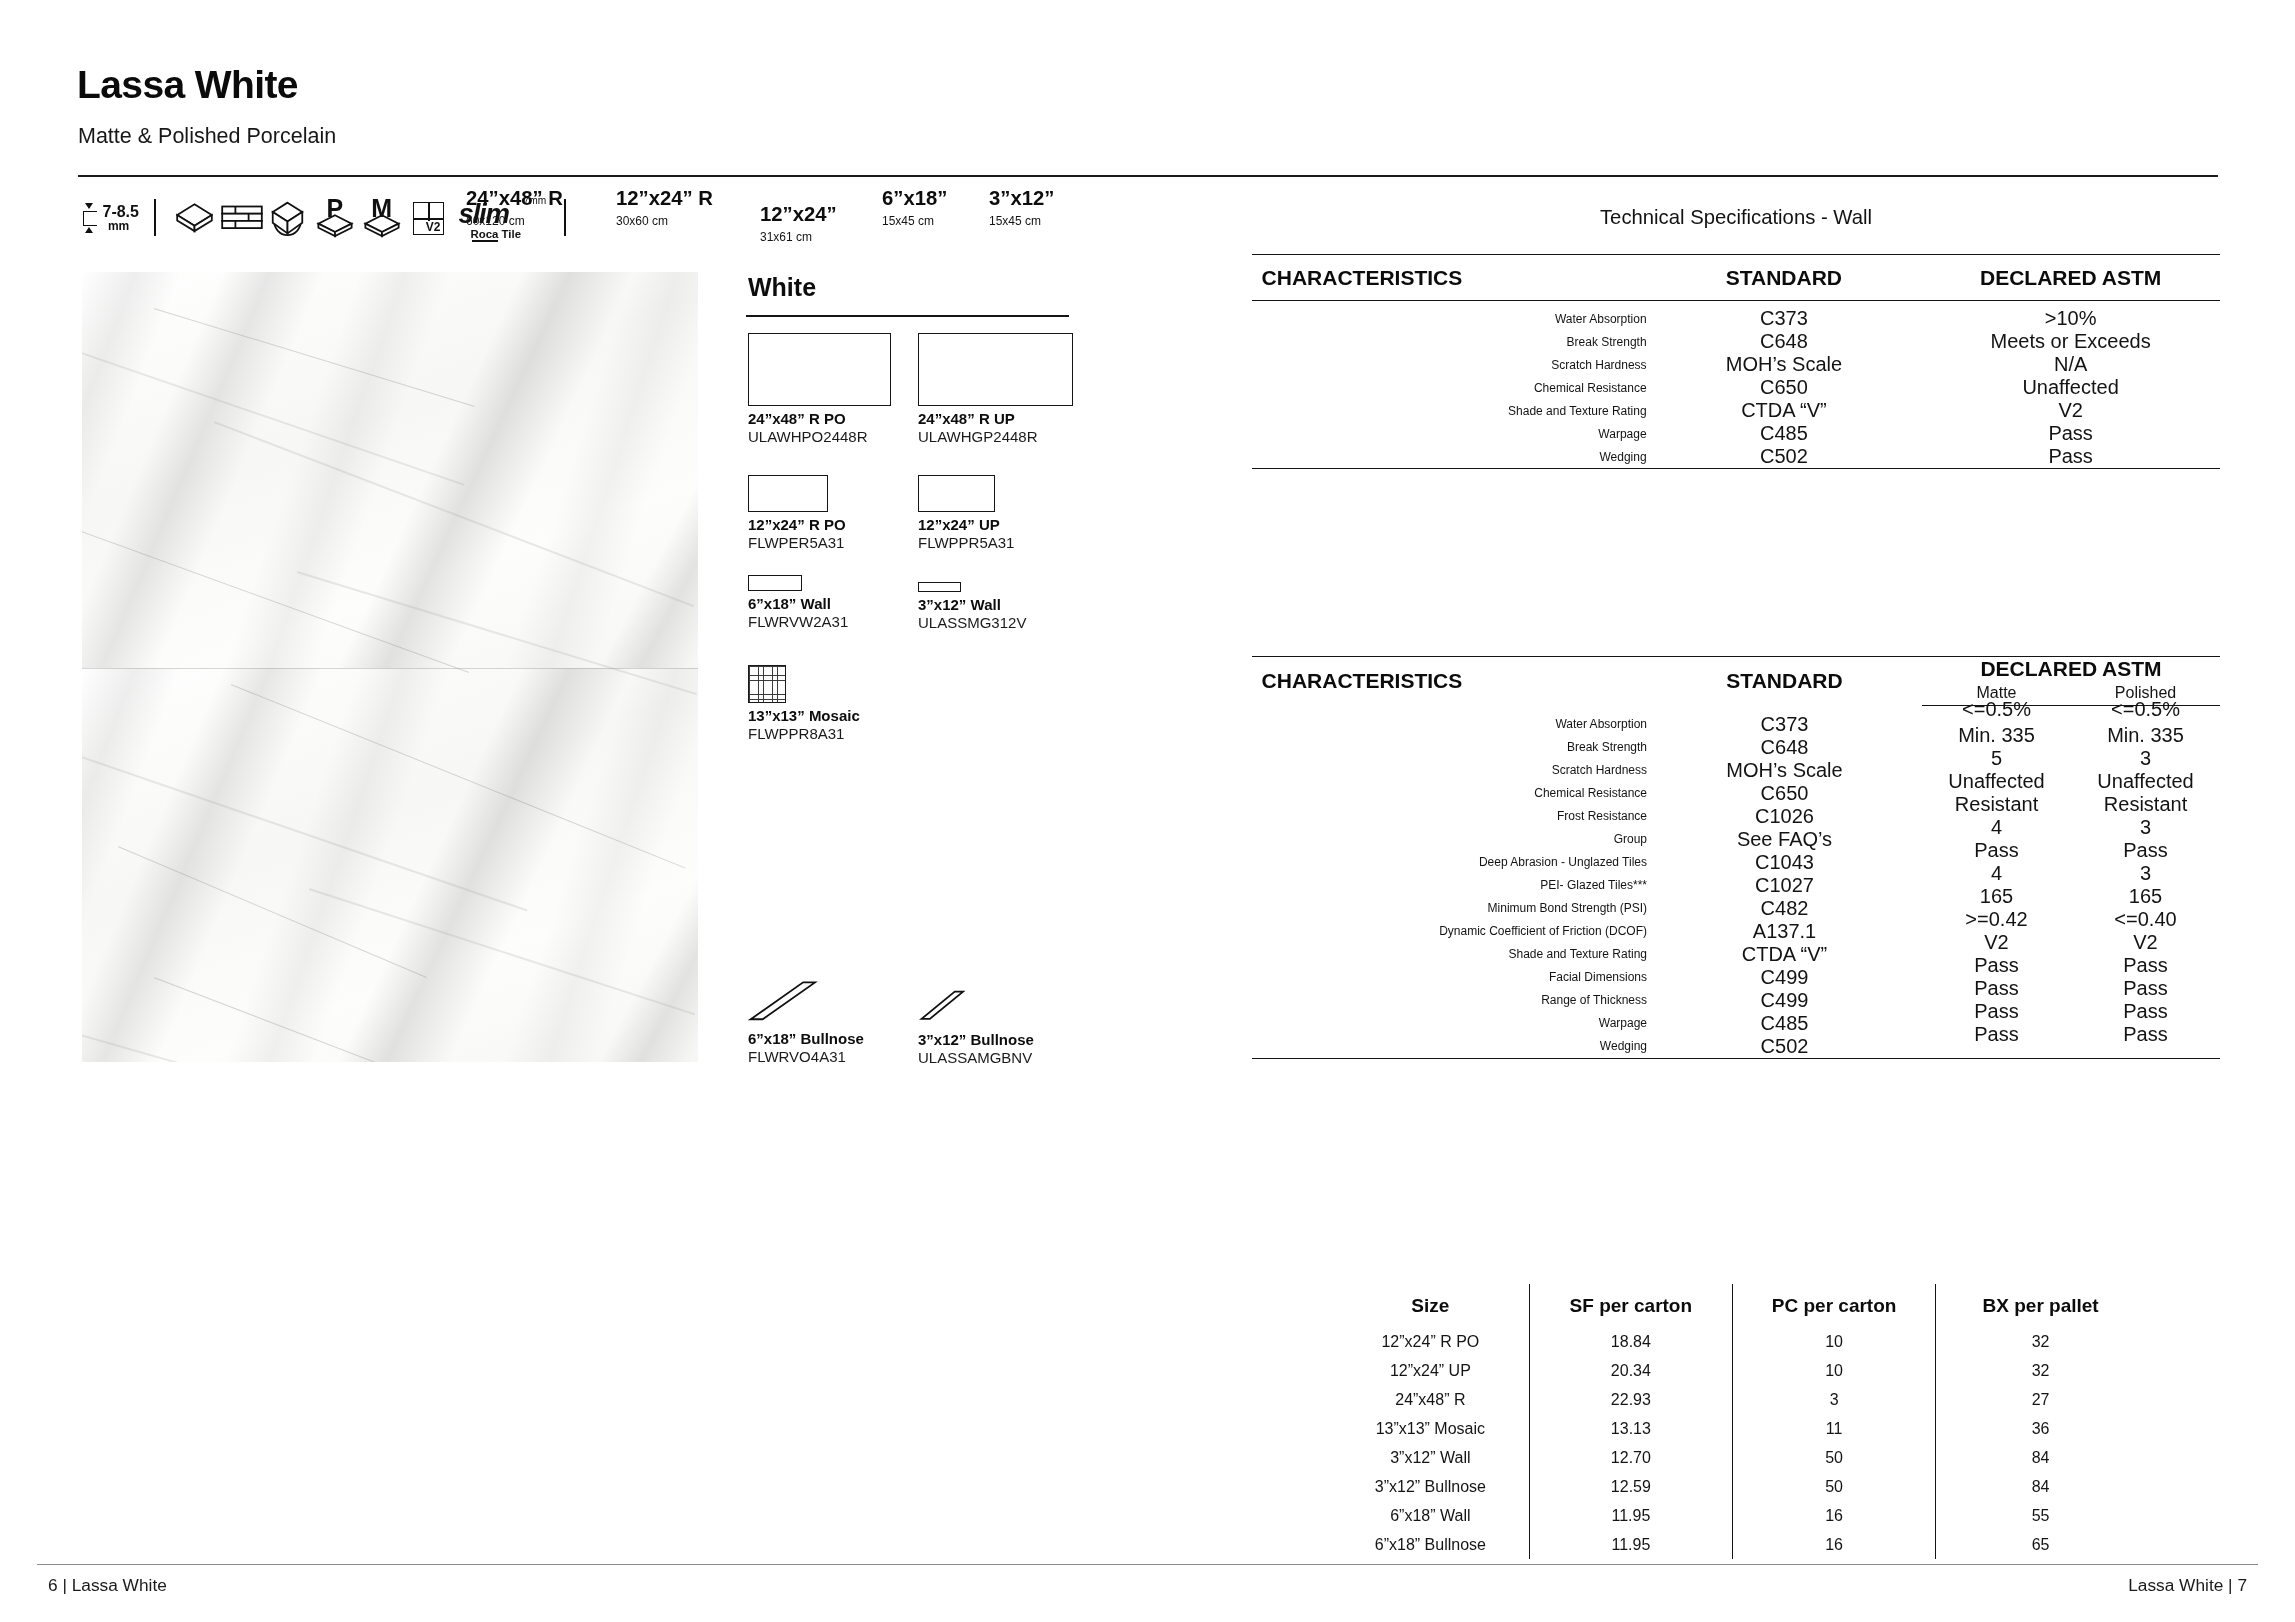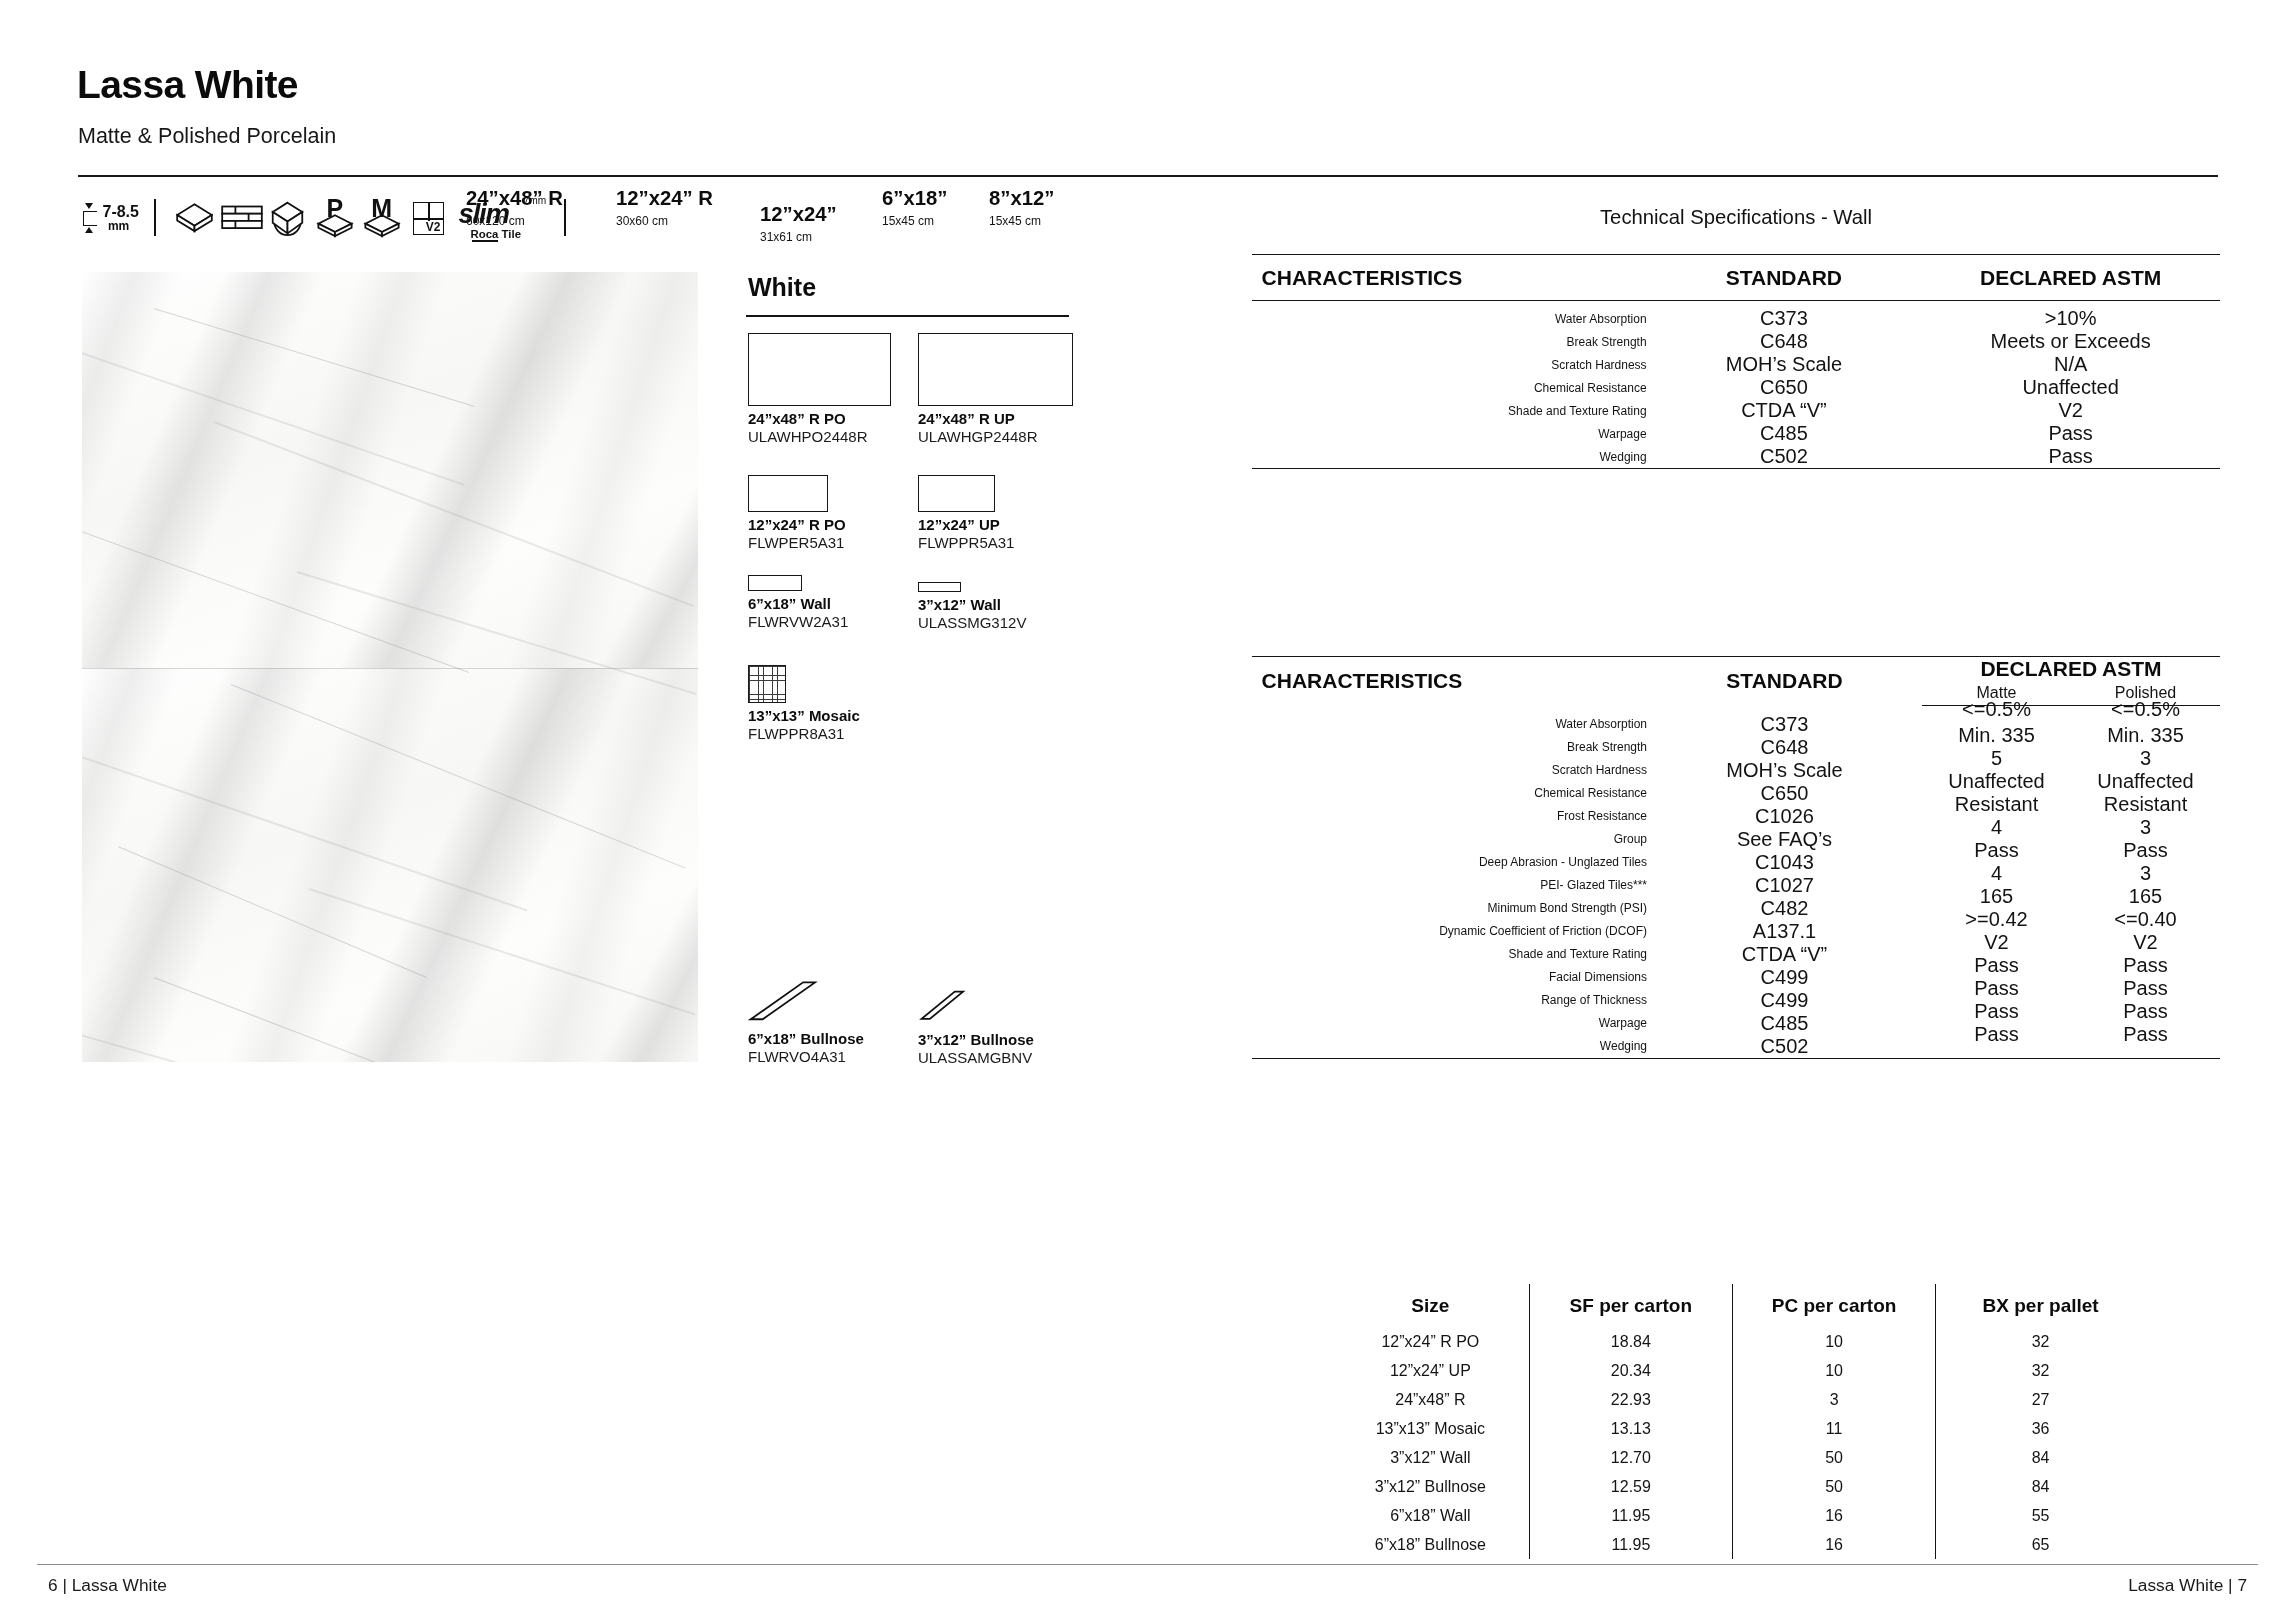--- a/index.html
+++ b/index.html
@@ -304,21 +304,21 @@
   </div>
   <div class="size-col" style="left:760px;margin-top:16px;">
     <div class="sz">12”x24”</div>
     <div class="cm">31x61 cm</div>
   </div>
   <div class="size-col" style="left:882px;">
     <div class="sz">6”x18”</div>
     <div class="cm">15x45 cm</div>
   </div>
   <div class="size-col" style="left:989px;">
-    <div class="sz">8”x12”</div>
+    <div class="sz">3”x12”</div>
     <div class="cm">15x45 cm</div>
   </div>
 
   <div id="hero-photo">
     <div class="slab slab-top"></div>
     <div class="slab slab-bot"></div>
     <div class="seam"></div>
     <div class="vein soft" style="left:-24px;  top:72px;  width:430px;  transform:rotate(19deg);"></div>
     <div class="vein" style="left:72px;  top:36px;   width:335px;  transform:rotate(17deg);"></div>
     <div class="vein soft" style="left:132px;  top:149px;  width:514px;  transform:rotate(21deg);"></div>

